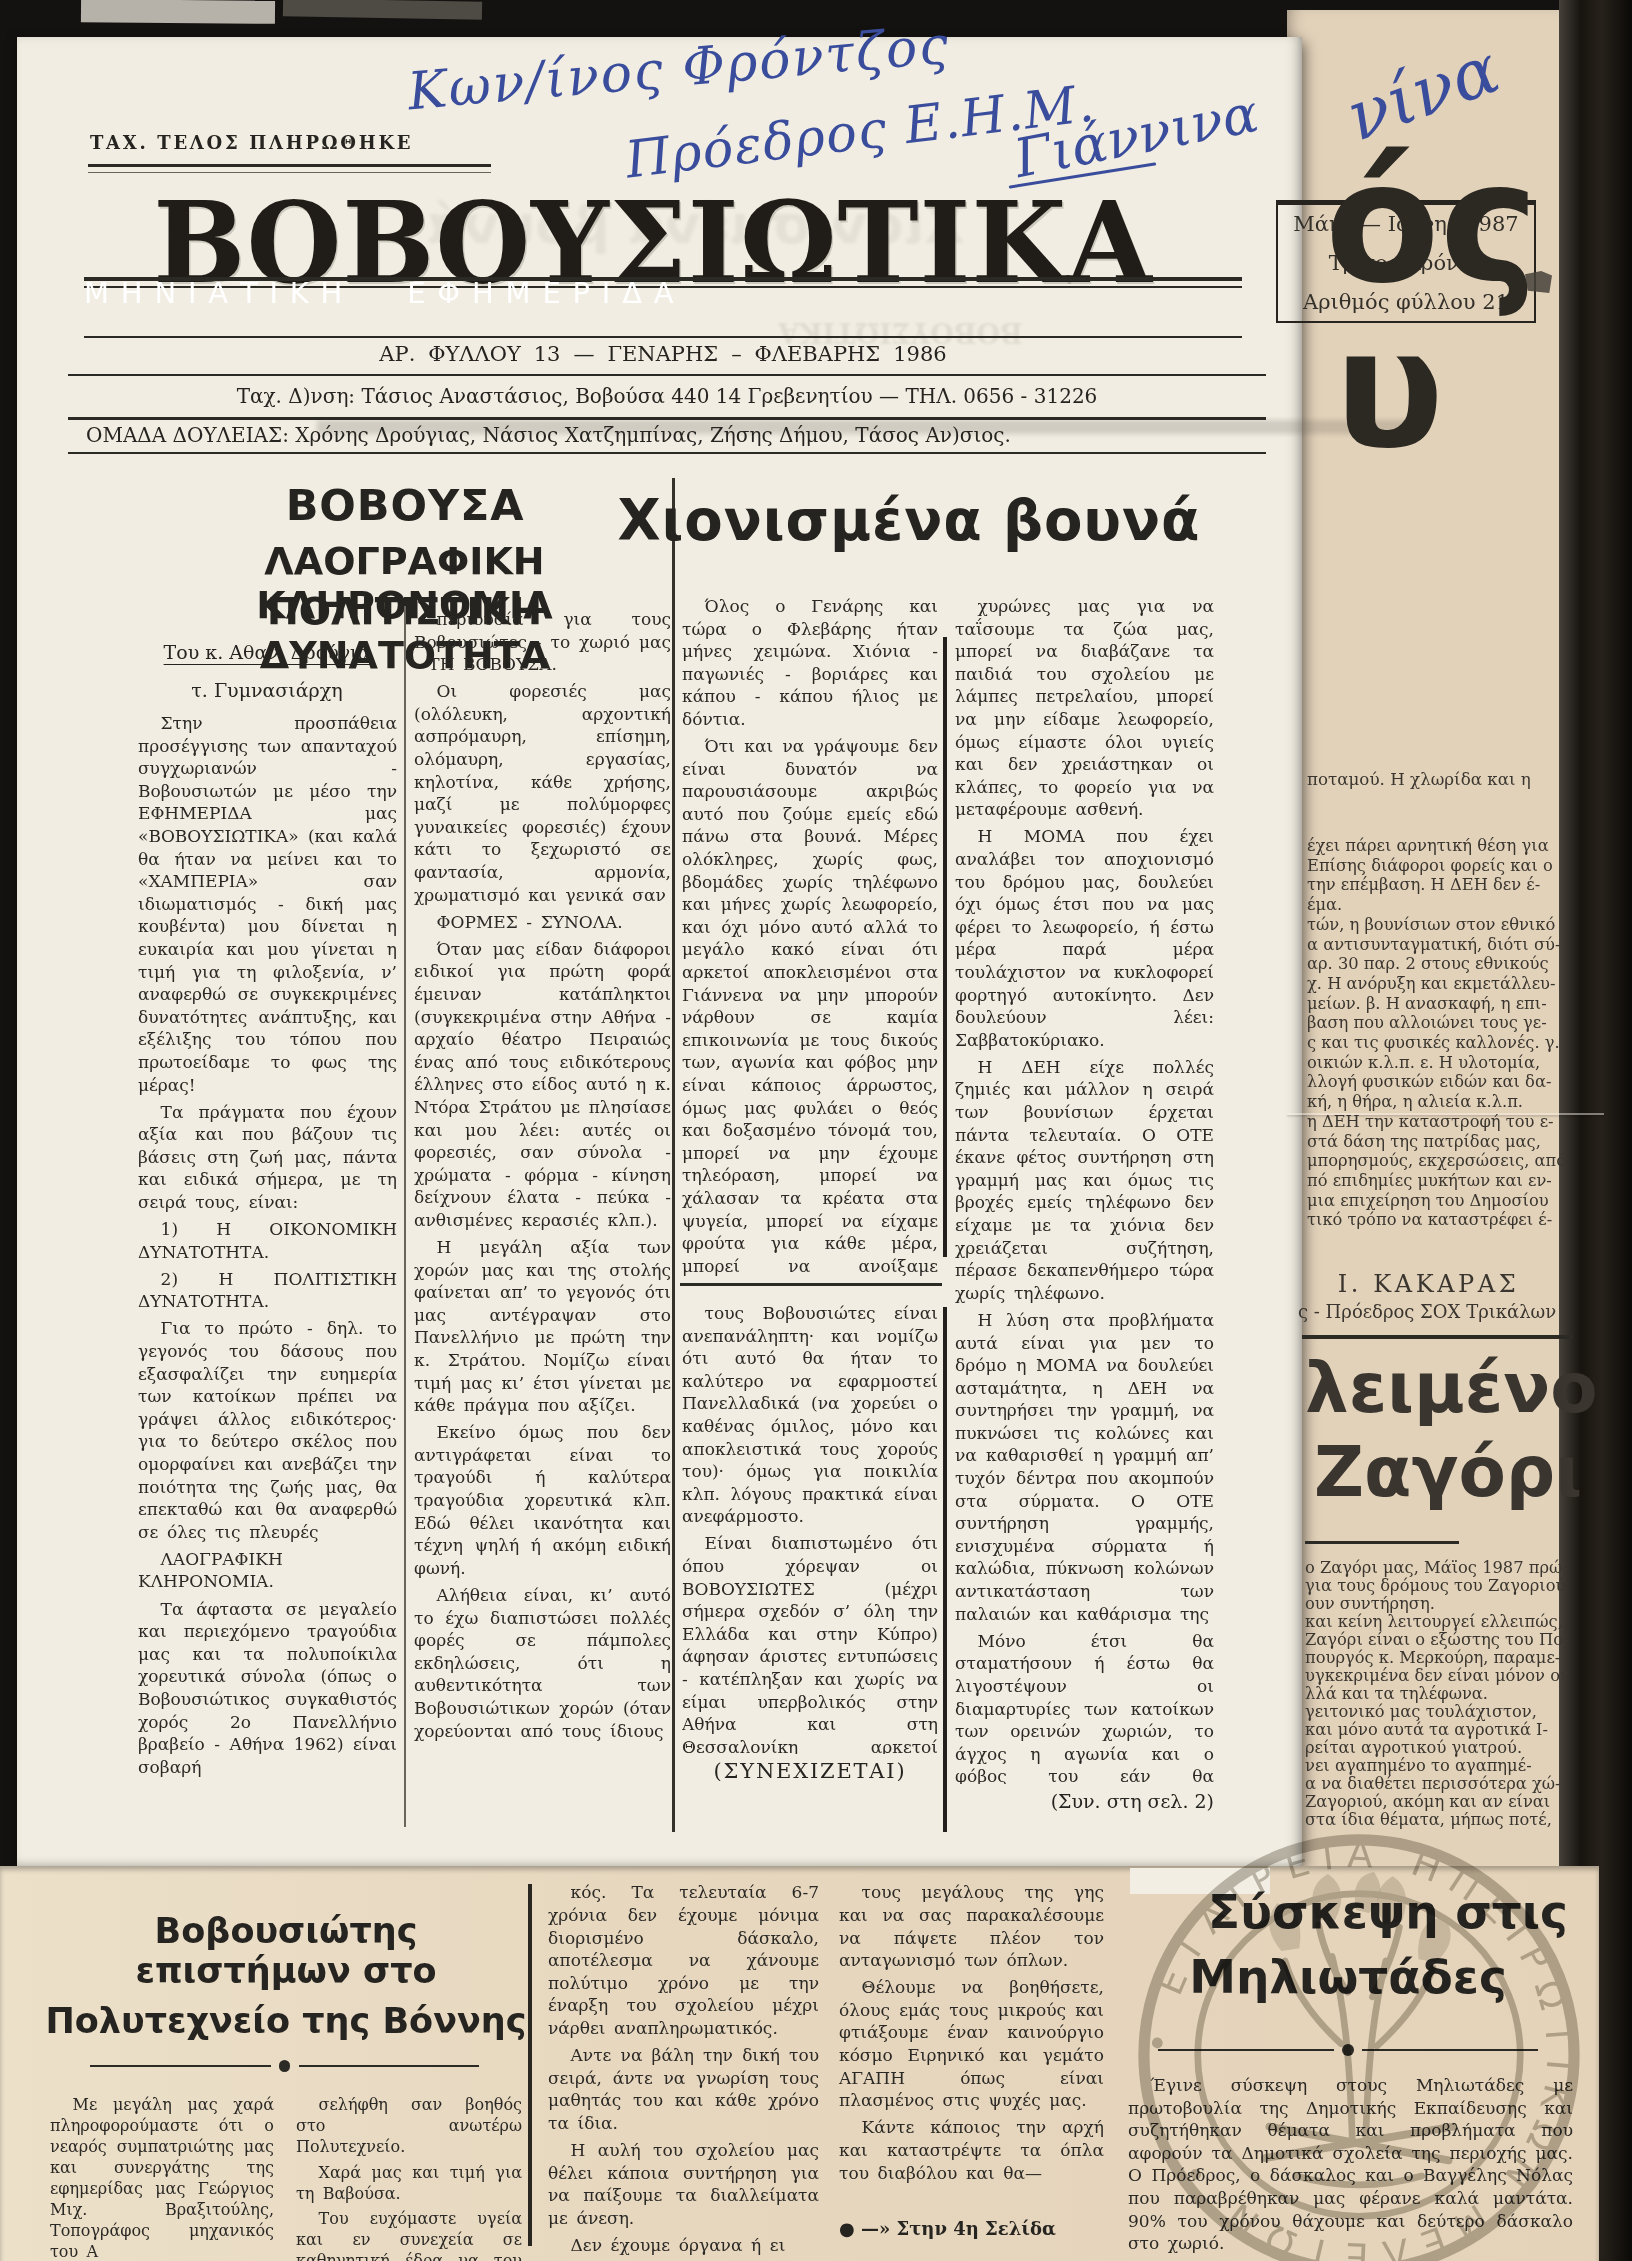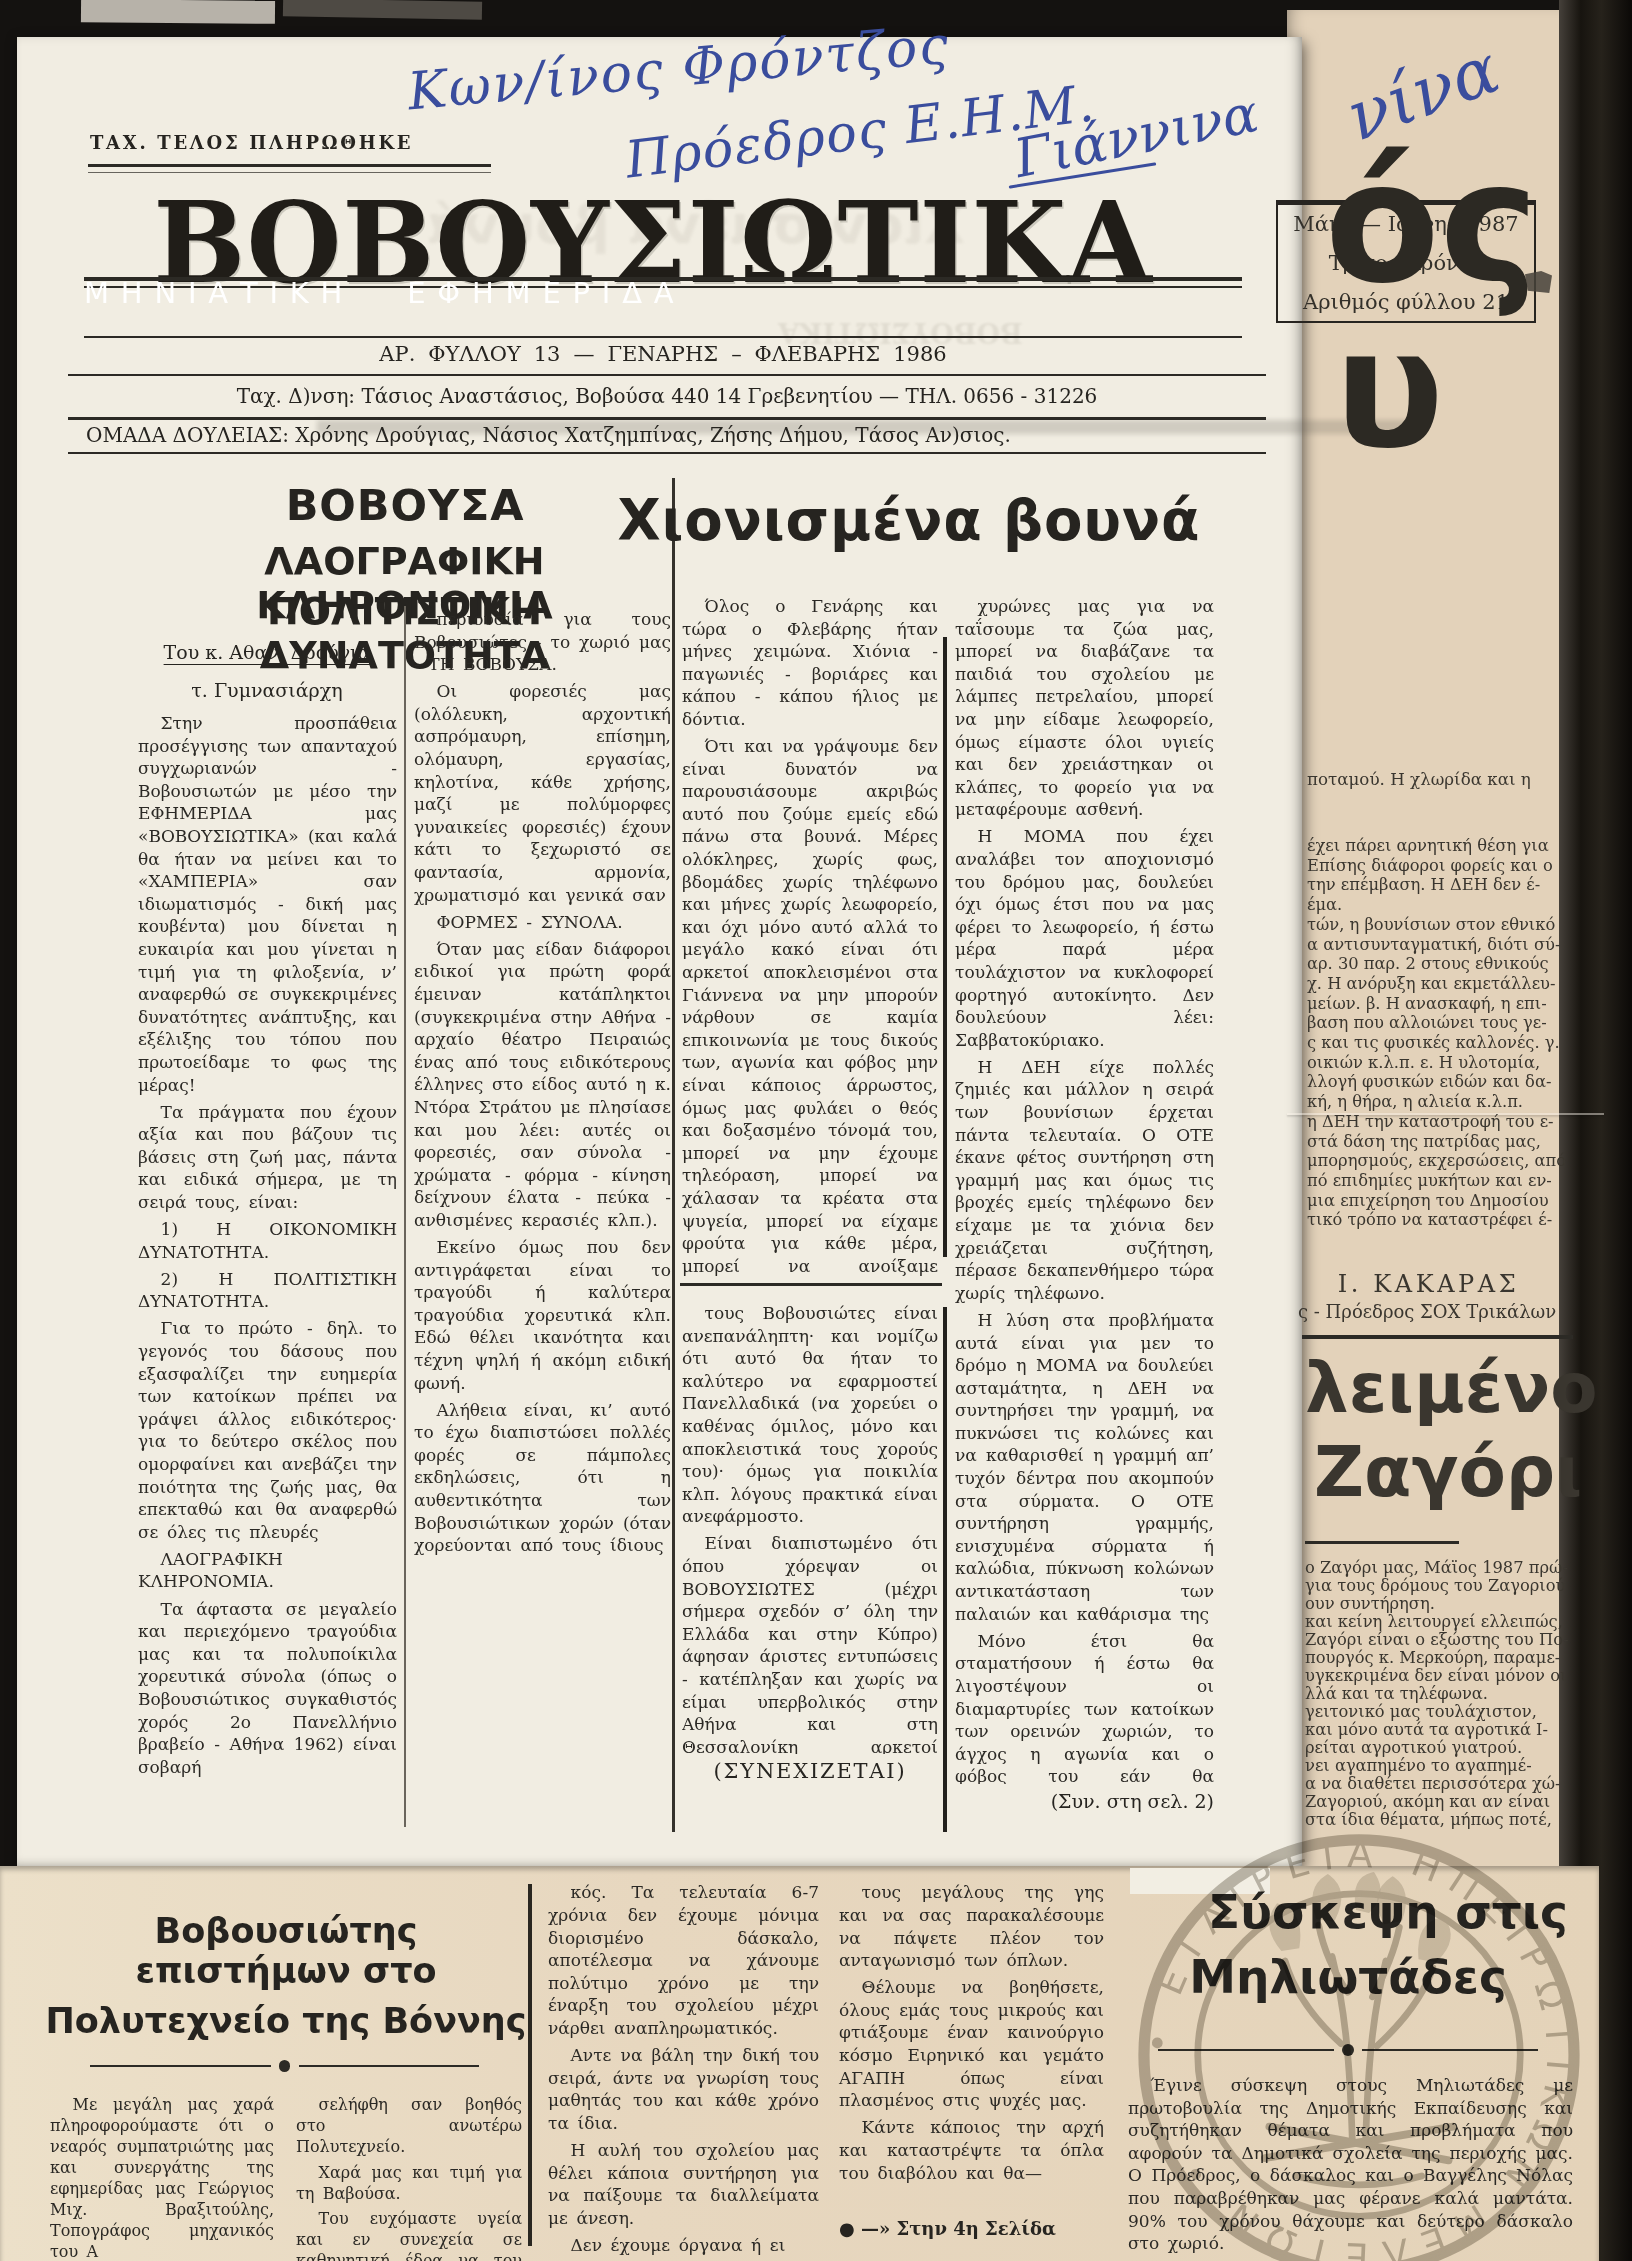--- a/index.html
+++ b/index.html
@@ -185,20 +185,21 @@
       <p>2) Η ΠΟΛΙΤΙΣΤΙΚΗ ΔΥΝΑΤΟΤΗΤΑ.</p>
       <p>Για το πρώτο - δηλ. το γεγονός του δάσους που εξασφαλίζει την ευημερία των κατοίκων πρέπει να γράψει άλλος ειδικότερος· για το δεύτερο σκέλος που ομορφαίνει και ανεβάζει την ποιότητα της ζωής μας, θα επεκταθώ και θα αναφερθώ σε όλες τις πλευρές</p>
       <p>ΛΑΟΓΡΑΦΙΚΗ ΚΛΗΡΟΝΟΜΙΑ.</p>
       <p>Τα άφταστα σε μεγαλείο και περιεχόμενο τραγούδια μας και τα πολυποίκιλα χορευτικά σύνολα (όπως ο Βοβουσιώτικος συγκαθιστός χορός 2ο Πανελλήνιο βραβείο - Αθήνα 1962) είναι σοβαρή</p>
     </div>
   <div class="abs col clip" id="lead-col2">
       <p>περιουσία για τους Βοβουσιώτες - το χωριό μας - ΤΗ ΒΟΒΟΥΣΑ.</p>
       <p>Οι φορεσιές μας (ολόλευκη, αρχοντική ασπρόμαυρη, επίσημη, ολόμαυρη, εργασίας, κηλοτίνα, κάθε χρήσης, μαζί με πολύμορφες γυναικείες φορεσιές) έχουν κάτι το ξεχωριστό σε φαντασία, αρμονία, χρωματισμό και γενικά σαν</p>
       <p>ΦΟΡΜΕΣ - ΣΥΝΟΛΑ.</p>
       <p>Όταν μας είδαν διάφοροι ειδικοί για πρώτη φορά έμειναν κατάπληκτοι (συγκεκριμένα στην Αθήνα - αρχαίο θέατρο Πειραιώς ένας από τους ειδικότερους έλληνες στο είδος αυτό η κ. Ντόρα Στράτου με πλησίασε και μου λέει: αυτές οι φορεσιές, σαν σύνολα - χρώματα - φόρμα - κίνηση δείχνουν έλατα - πεύκα - ανθισμένες κερασιές κλπ.).</p>
+      <p>Η μεγάλη αξία των χορών μας και της στολής φαίνεται απ’ το γεγονός ότι μας αντέγραψαν στο Πανελλήνιο με πρώτη την κ. Στράτου. Νομίζω είναι τιμή μας κι’ έτσι γίνεται με κάθε πράγμα που αξίζει.</p>
       <p>Εκείνο όμως που δεν αντιγράφεται είναι το τραγούδι ή καλύτερα τραγούδια χορευτικά κλπ. Εδώ θέλει ικανότητα και τέχνη ψηλή ή ακόμη ειδική φωνή.</p>
       <p>Αλήθεια είναι, κι’ αυτό το έχω διαπιστώσει πολλές φορές σε πάμπολες εκδηλώσεις, ότι η αυθεντικότητα των Βοβουσιώτικων χορών (όταν χορεύονται από τους ίδιους</p>
     </div>
 
   <div class="abs" id="vr1"></div>
   <div class="abs" id="vr-main"></div>
   <div class="abs" id="vr2a"></div>
   <div class="abs" id="vr2b"></div>
 
   <div class="abs sans" id="snow-h">Χιονισμένα βουνά</div>

